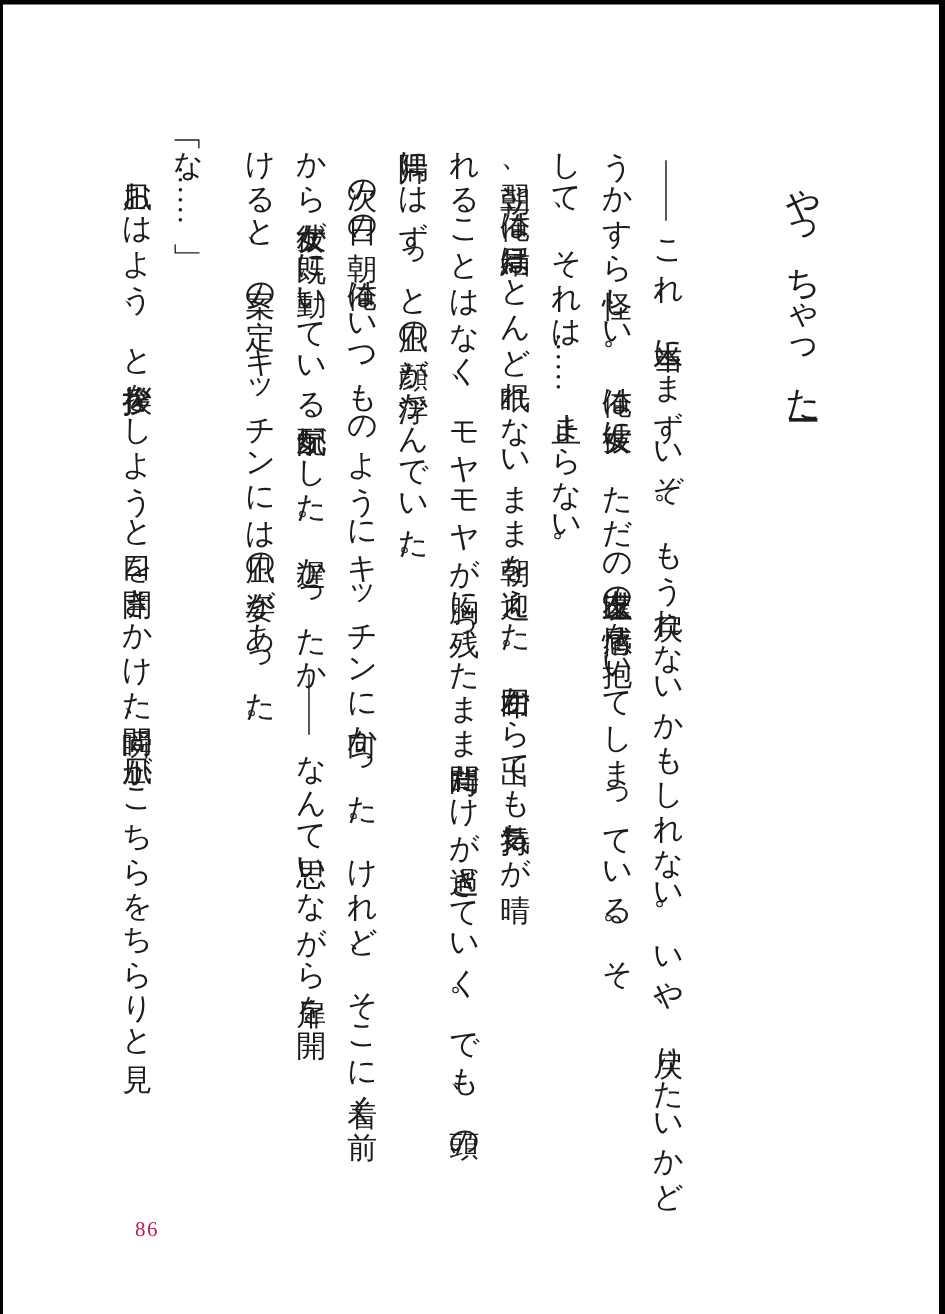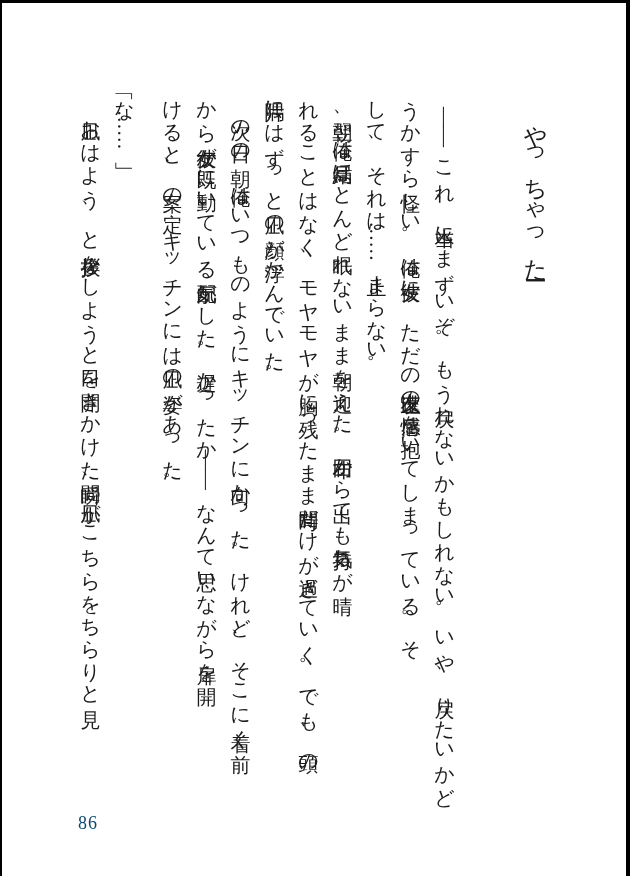--- a/index.html
+++ b/index.html
@@ -43,25 +43,25 @@
     margin-left: 56px; 
   }
   .indent {
     text-indent: 20px; 
   }
   .gap-before {
     margin-right: 14px; 
   }
   .page-number {
     position: absolute;
-    left: 76px;
+    left: 88px;
     top: 810px;
-    font-size: 18px;
+    font-size: 14px;
     letter-spacing: 1px;
-    color: #0c4a6e;
+    color: #be185d;
   }
 </style>
 </head>
 <body>
 
 <div class="page">
 
   <div class="text-area">
 
     <h1 class="vline title">やっちゃったー</h1>

